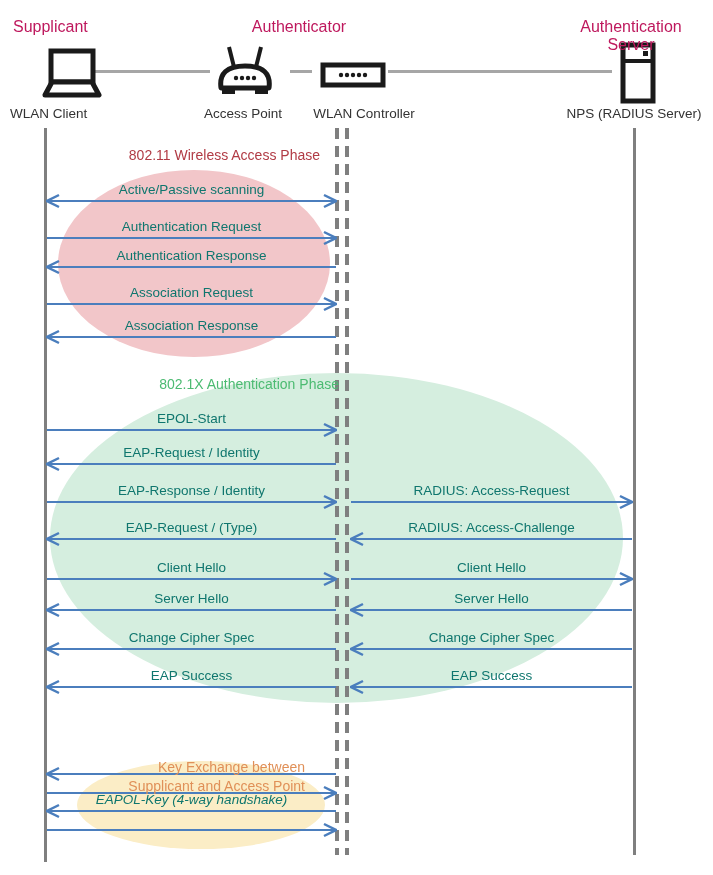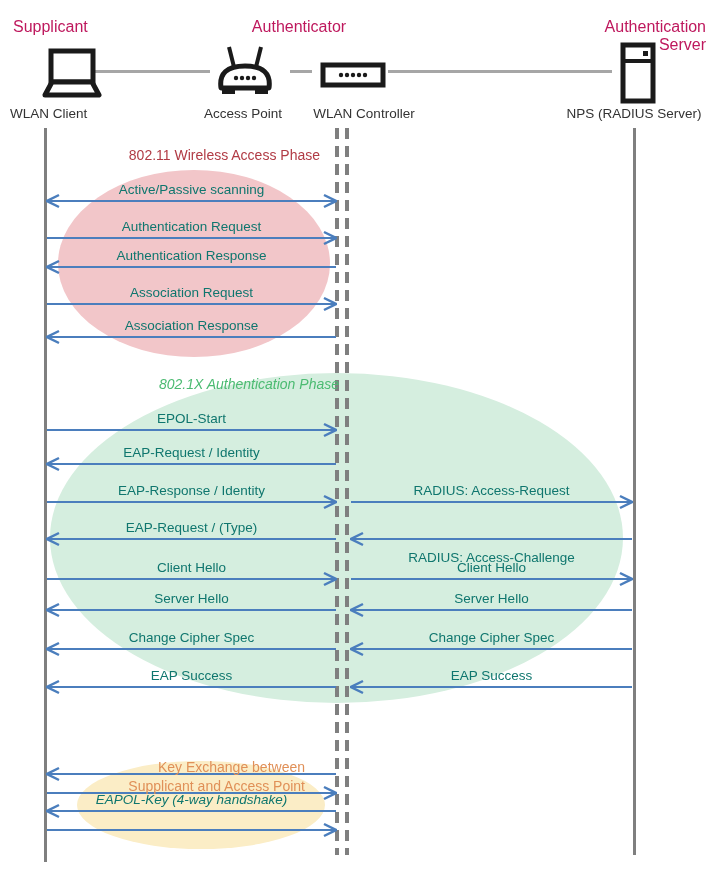--- a/index.html
+++ b/index.html
@@ -4,21 +4,21 @@
 <style>
   html,body{margin:0;padding:0;background:#ffffff;}
   .canvas{
     position:relative;width:713px;height:875px;background:#ffffff;overflow:hidden;
     font-family:"Liberation Sans", sans-serif;color:#262626;
   }
   
   .role{position:absolute;top:18px;font-size:16px;color:#be185d;z-index:6;}
   .role-supplicant{left:13px;}
   .role-authenticator{left:229px;width:140px;text-align:center;}
-  .role-authserver{left:556px;width:150px;text-align:right;}
+  .role-authserver{left:556px;width:150px;text-align:center;}
   
   .ellipse-authenticator{position:absolute;left:213px;top:42px;width:172px;height:68px;border-radius:50%;z-index:1;}
   
   .icon{position:absolute;z-index:3;}
   .icon-laptop{left:35px;top:48px;}
   .icon-ap{left:213px;top:42px;}
   .icon-controller{left:320px;top:62px;}
   .icon-server{left:620px;top:42px;}
   
   .connector{position:absolute;height:3px;background:#A6A6A6;top:70px;z-index:2;}
@@ -43,21 +43,21 @@
   .lifeline-ctrl-b{left:345px;height:727px;}
   .lifeline-server{left:633px;height:727px;}
   
   .phase-ellipse{position:absolute;border-radius:50%;z-index:1;}
   .phase-ellipse-0{left:58px;top:170px;width:272px;height:187px;}
   .phase-ellipse-1{left:50px;top:373px;width:573px;height:330px;}
   .phase-ellipse-2{left:77px;top:761px;width:248px;height:88px;}
   
   .phase-title{position:absolute;font-size:14px;text-align:right;z-index:5;}
   .phase-title-0{left:60px;top:147px;width:260px;}
-  .phase-title-1{left:79px;top:376px;width:260px;font-style:italic;}
+  .phase-title-1{left:79px;top:376px;width:260px;}
   .phase-title-2{left:95px;top:758px;width:210px;line-height:19px;}
   
   .msg-label{position:absolute;z-index:5;text-align:center;font-size:13.5px;line-height:16px;color:#0f766e;}
   .msg-arrow{position:absolute;z-index:4;}
 </style>
 </head>
 <body>
 
 <div class="canvas">
 
@@ -166,21 +166,21 @@
       <div class="msg-label" style="left: 341.5px; width: 300px; top: 483px;">RADIUS: Access-Request</div>
       <svg class="msg-arrow" width="283" height="20" style="left: 350px; top: 492px;">
         <line x1="1" y1="10" x2="282" y2="10" stroke="#4B7EBD" stroke-width="2"></line>
         <path d="M270 4 L282 10 L270 16" fill="none" stroke="#4B7EBD" stroke-width="2.5"></path>
       </svg>
       <div class="msg-label" style="left: 41.5px; width: 300px; top: 520px;">EAP-Request / (Type)</div>
       <svg class="msg-arrow" width="291" height="20" style="left: 46px; top: 529px;">
         <line x1="1" y1="10" x2="290" y2="10" stroke="#4B7EBD" stroke-width="2"></line>
         <path d="M13 4 L1 10 L13 16" fill="none" stroke="#4B7EBD" stroke-width="2.5"></path>
       </svg>
-      <div class="msg-label" style="left: 341.5px; width: 300px; top: 520px; margin-top: 30px;">RADIUS: Access-Challenge</div>
+      <div class="msg-label" style="left: 341.5px; width: 300px; top: 520px;">RADIUS: Access-Challenge</div>
       <svg class="msg-arrow" width="283" height="20" style="left: 350px; top: 529px;">
         <line x1="1" y1="10" x2="282" y2="10" stroke="#4B7EBD" stroke-width="2"></line>
         <path d="M13 4 L1 10 L13 16" fill="none" stroke="#4B7EBD" stroke-width="2.5"></path>
       </svg>
       <div class="msg-label" style="left: 41.5px; width: 300px; top: 560px;">Client Hello</div>
       <svg class="msg-arrow" width="291" height="20" style="left: 46px; top: 569px;">
         <line x1="1" y1="10" x2="290" y2="10" stroke="#4B7EBD" stroke-width="2"></line>
         <path d="M278 4 L290 10 L278 16" fill="none" stroke="#4B7EBD" stroke-width="2.5"></path>
       </svg>
       <div class="msg-label" style="left: 341.5px; width: 300px; top: 560px;">Client Hello</div>

